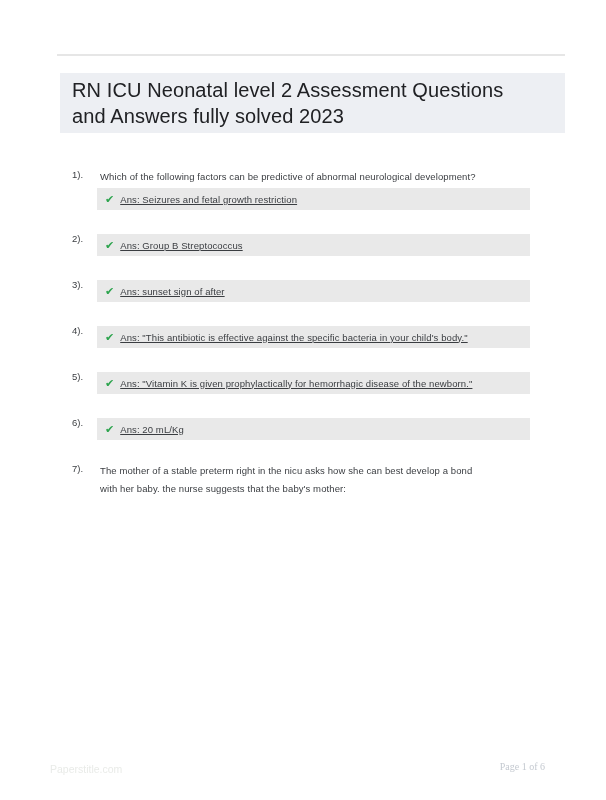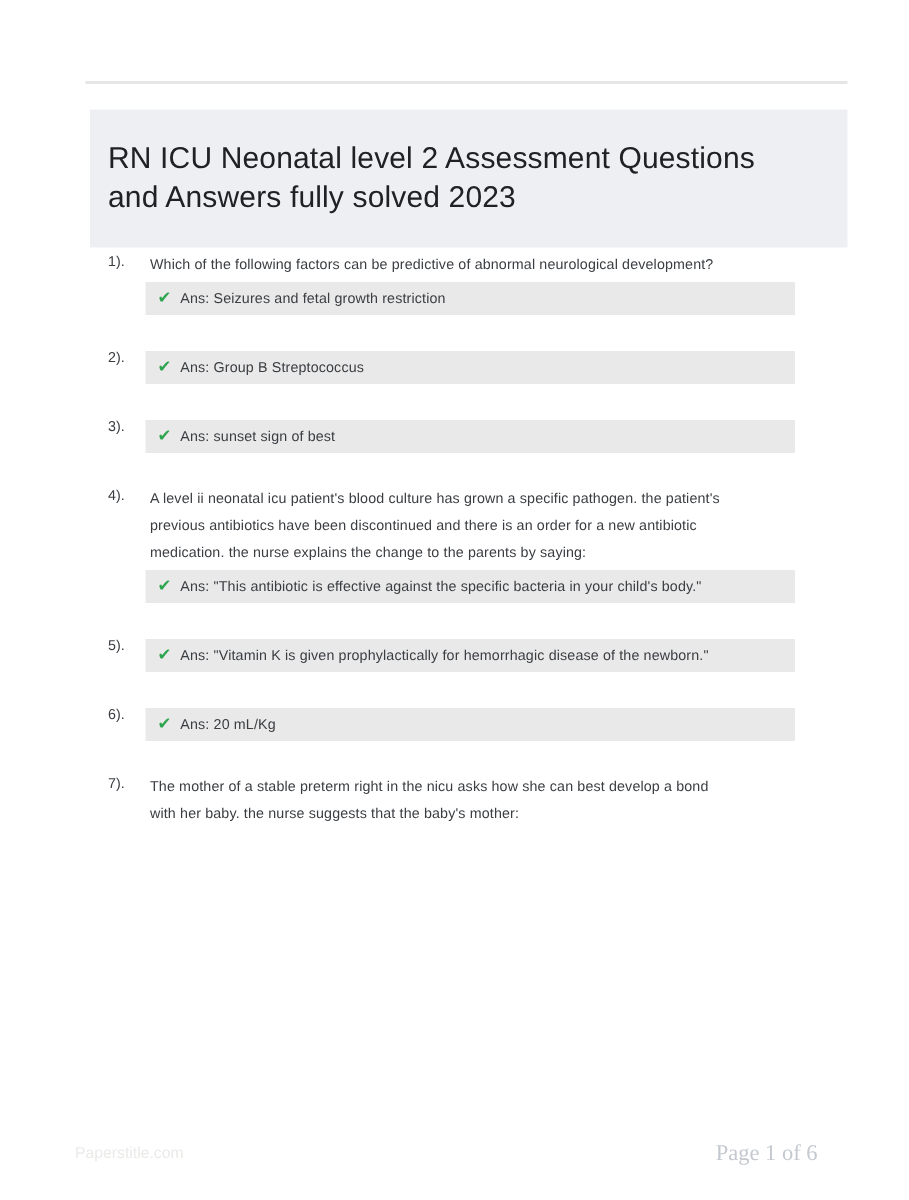--- a/index.html
+++ b/index.html
@@ -24,21 +24,21 @@
     height: 2px;
     background: #e6e6e6;
   }
   .title-box {
     position: absolute;
     top: 73px;
     left: 60px;
     width: 505px;
     box-sizing: border-box;
     background: #edeff3;
-    padding: 20px 12px;
+    padding: 4px 12px;
     font-size: 20px;
     line-height: 26px;
     color: #202124;
     white-space: pre-line;
     letter-spacing: 0.1px;
   }
   .question-list {
     position: absolute;
     top: 168px;
     left: 72px;
@@ -80,34 +80,35 @@
     color: #2da44e;
     font-size: 11px;
     line-height: 1;
     flex: none;
   }
   .answer-text {
     font-size: 9.5px;
     color: #3a3d41;
     white-space: nowrap;
     letter-spacing: 0.1px;
+    text-decoration: underline;
   }
   .footer-watermark {
     position: absolute;
     left: 50px;
     top: 763px;
     font-size: 10.5px;
     color: #e9ebe8;
   }
   .footer-page {
     position: absolute;
     right: 61px;
     top: 761px;
     font-family: "Liberation Serif", serif;
-    font-size: 15px;
+    font-size: 10px;
     color: #c4c9d0;
   }
 </style>
 </head>
 <body>
 
 <div class="page">
 
   <div class="top-rule"></div>
 
@@ -134,31 +135,28 @@
         <span class="answer-text">Ans: Group B Streptococcus</span>
       </div>
     </div>
   </div>
 
   <div class="q-item">
     <div class="q-num">3).</div>
     <div class="q-body">
       <div class="answer-box">
         <span class="check-icon">✔</span>
-        <span class="answer-text">Ans: sunset sign of best</span>
+        <span class="answer-text">Ans: sunset sign of after</span>
       </div>
     </div>
   </div>
 
   <div class="q-item">
     <div class="q-num">4).</div>
     <div class="q-body">
-      <div class="q-text">A level ii neonatal icu patient's blood culture has grown a specific pathogen. the patient's
-previous antibiotics have been discontinued and there is an order for a new antibiotic
-medication. the nurse explains the change to the parents by saying:</div>
       <div class="answer-box">
         <span class="check-icon">✔</span>
         <span class="answer-text">Ans: "This antibiotic is effective against the specific bacteria in your child's body."</span>
       </div>
     </div>
   </div>
 
   <div class="q-item">
     <div class="q-num">5).</div>
     <div class="q-body">

